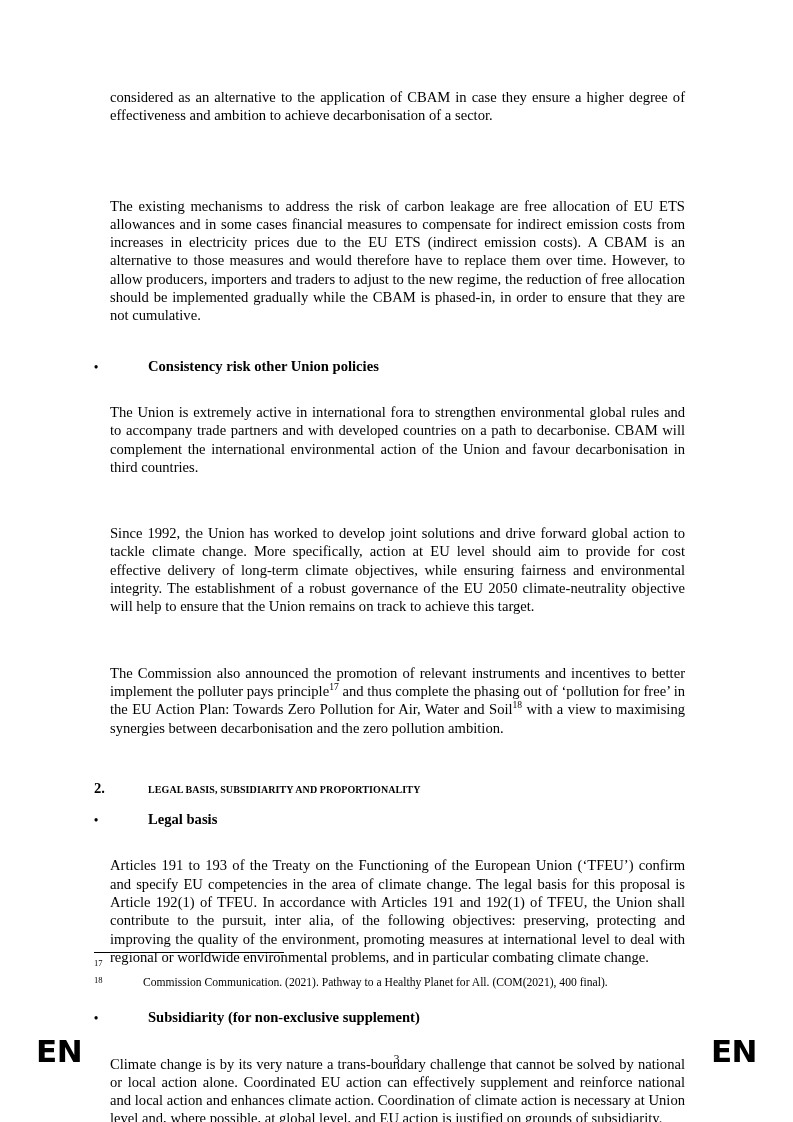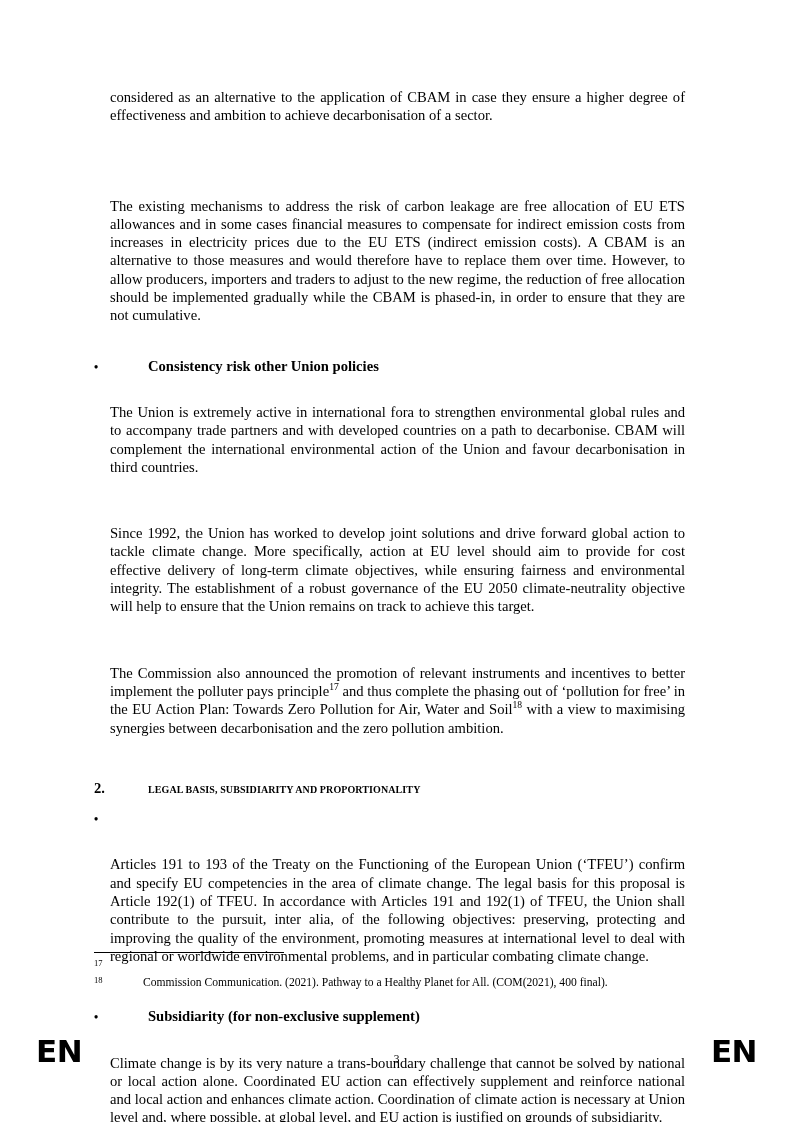--- a/index.html
+++ b/index.html
@@ -177,20 +177,21 @@
 
     <div class="heading-row">
       <span class="heading-marker">2.</span>
       <span class="heading-text heading-caps">LEGAL BASIS, SUBSIDIARITY AND PROPORTIONALITY</span>
     </div>
 
     <div class="gap-sm"></div>
 
     <div class="heading-row">
       <span class="heading-bullet">•</span>
+      <span class="heading-text">Legal basis</span>
     </div>
 
     <div class="gap-sm"></div>
 
     <p class="body-para">Articles 191 to 193 of the Treaty on the Functioning of the European Union (‘TFEU’) confirm and specify EU competencies in the area of climate change. The legal basis for this proposal is Article 192(1) of TFEU. In accordance with Articles 191 and 192(1) of TFEU, the Union shall contribute to the pursuit, inter alia, of the following objectives: preserving, protecting and improving the quality of the environment, promoting measures at international level to deal with regional or worldwide environmental problems, and in particular combating climate change.</p>
 
     <div class="gap-xl"></div>
 
     <div class="heading-row">
       <span class="heading-bullet">•</span>

